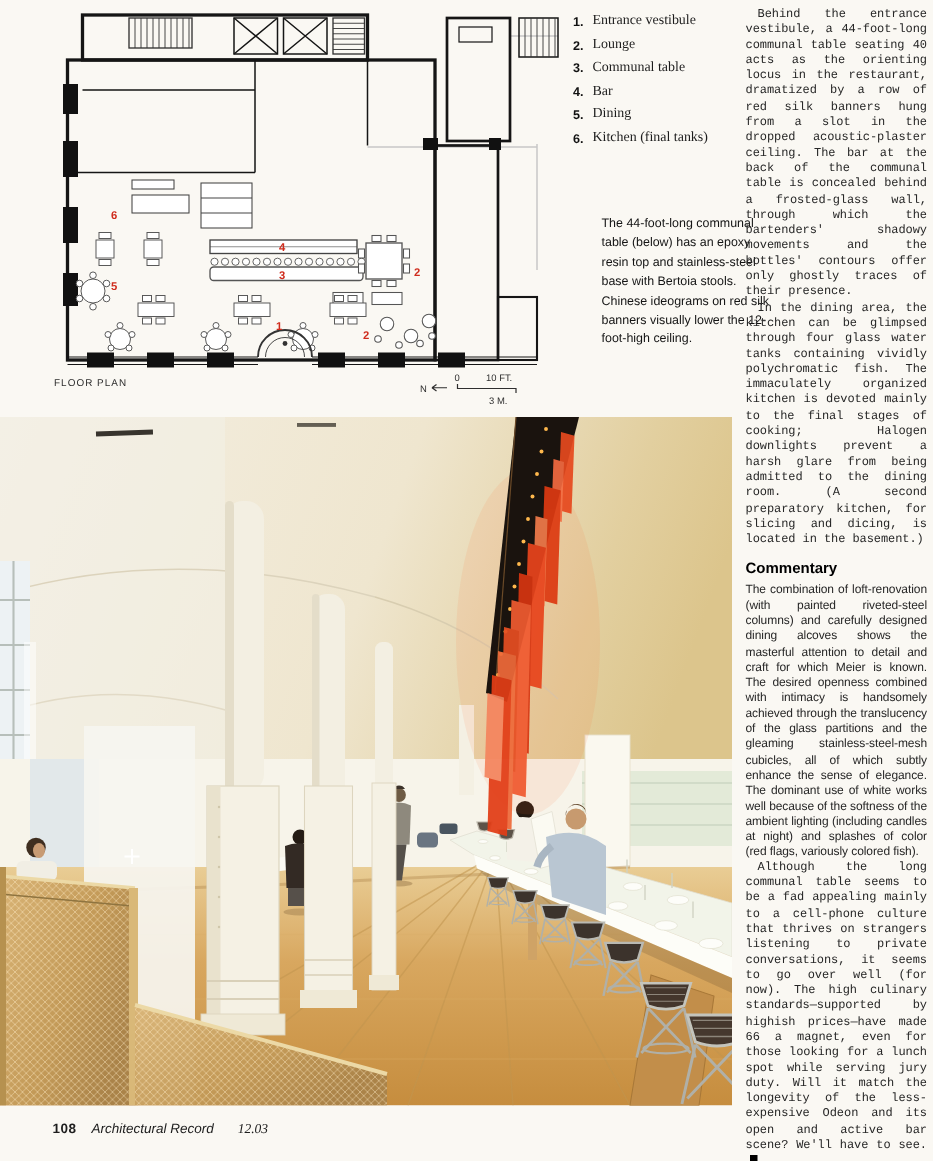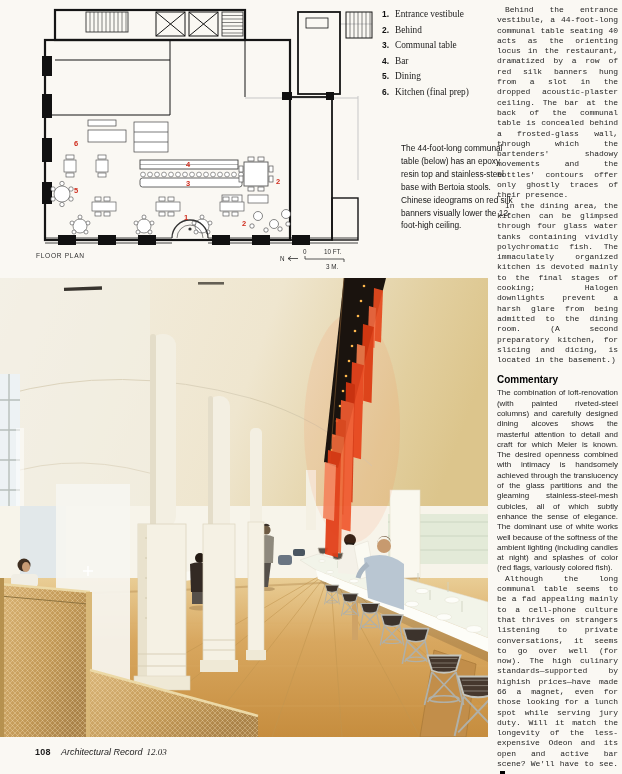--- a/index.html
+++ b/index.html
@@ -32,21 +32,21 @@
   #article h3{margin:9px 0 3px 0;font-size:10px;color:#000;}
   .end-square{display:inline-block;width:5px;height:5px;background:#000;margin-left:3px;}
 
   
   #photo-wrap{left:0;top:278px;width:488px;height:459px;}
 
   
   #footer{left:35px;top:747px;font-size:9px;color:#1d1d1d;}
   #footer .pg{font-weight:bold;letter-spacing:.3px;}
   #footer .jr{font-family:Liberation Sans, sans-serif;font-style:italic;margin-left:10px;}
-  #footer .iss{font-family:"Liberation Serif",serif;font-style:italic;margin-left:4px;}
+  #footer .iss{font-family:"Liberation Serif",serif;font-style:italic;margin-left:16px;}
 </style>
 </head>
 <body>
 
 <div class="abs" id="plan-wrap">
 <svg width="358" height="250" viewBox="0 0 358 250">
 
   <g stroke="#c7c7c7" stroke-width="1" fill="none">
     <path d="M320,22 H352"></path>
         <path d="M338,94 V178"></path>
@@ -236,37 +236,37 @@
 </svg>
 </div>
 
 <ol class="abs" id="legend">
   <li>
       <span class="num">1.</span>
       <span class="lab">Entrance vestibule</span>
     </li>
   <li>
       <span class="num">2.</span>
-      <span class="lab">Behind</span>
+      <span class="lab">Lounge</span>
     </li>
   <li>
       <span class="num">3.</span>
       <span class="lab">Communal table</span>
     </li>
   <li>
       <span class="num">4.</span>
       <span class="lab">Bar</span>
     </li>
   <li>
       <span class="num">5.</span>
       <span class="lab">Dining</span>
     </li>
   <li>
       <span class="num">6.</span>
-      <span class="lab">Kitchen (final prep)</span>
+      <span class="lab">Kitchen (final tanks)</span>
     </li>
 </ol>
 
 <div class="abs" id="caption">The 44-foot-long communal table (below) has an epoxy resin top and stainless-steel base with Bertoia stools. Chinese ideograms on red silk banners visually lower the 12-foot-high ceiling.</div>
 
 <div class="abs" id="article">
   <p class="ind">Behind the entrance vestibule, a 44-foot-long communal table seating 40 acts as the orienting locus in the restaurant, dramatized by a row of red silk banners hung from a slot in the dropped acoustic-plaster ceiling. The bar at the back of the communal table is concealed behind a frosted-glass wall, through which the bartenders' shadowy movements and the bottles' contours offer only ghostly traces of their presence.</p>
   <p class="ind">In the dining area, the kitchen can be glimpsed through four glass water tanks containing vividly polychromatic fish. The immaculately organized kitchen is devoted mainly to the final stages of cooking; Halogen downlights prevent a harsh glare from being admitted to the dining room. (A second preparatory kitchen, for slicing and dicing, is located in the basement.)</p>
   <h3>Commentary</h3>
   <p>The combination of loft-renovation (with painted riveted-steel columns) and carefully designed dining alcoves shows the masterful attention to detail and craft for which Meier is known. The desired openness combined with intimacy is handsomely achieved through the translucency of the glass partitions and the gleaming stainless-steel-mesh cubicles, all of which subtly enhance the sense of elegance. The dominant use of white works well because of the softness of the ambient lighting (including candles at night) and splashes of color (red flags, variously colored fish).</p>

